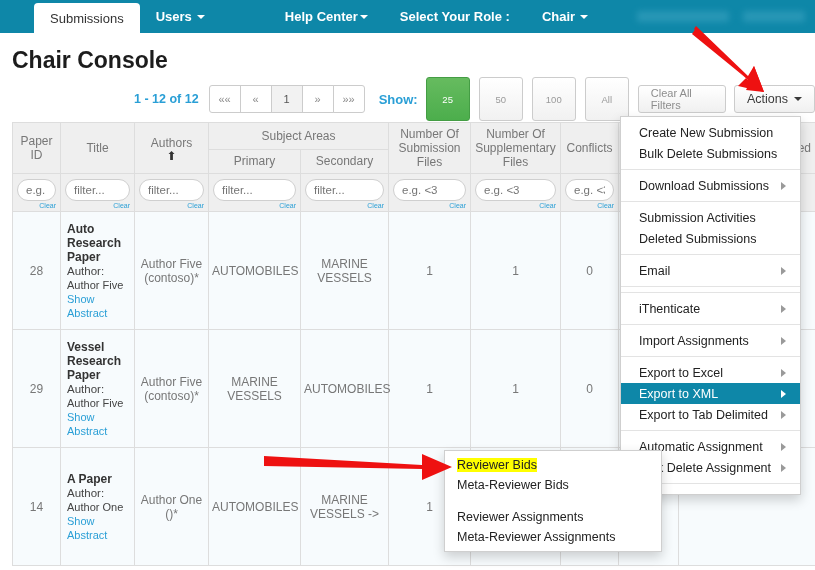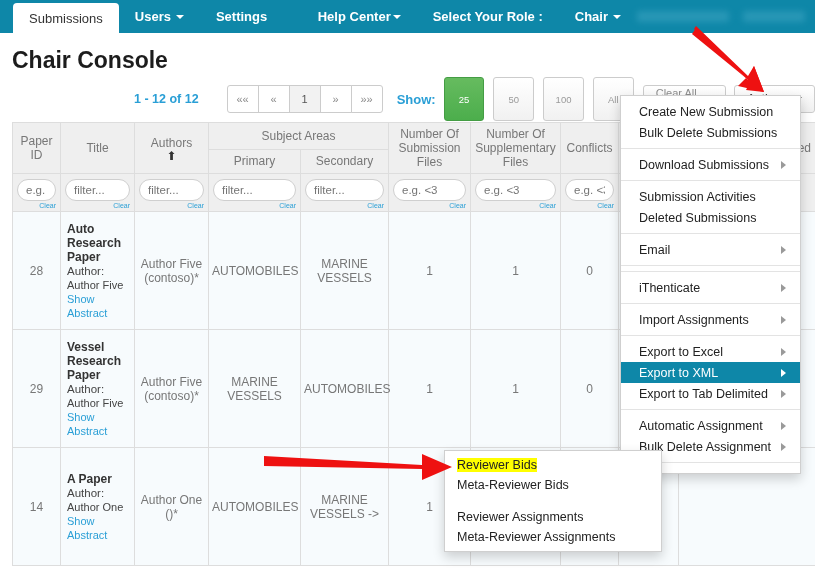--- a/index.html
+++ b/index.html
@@ -74,21 +74,21 @@
     align-items: center;
     margin-top: 10px;
     padding-left: 134px;
     height: 30px;
     position: relative;
   }
   .result-count {
     color: #2a9fd6;
     font-size: 12.5px;
     font-weight: bold;
-    margin-right: 28px;
+    margin-right: 10px;
     white-space: nowrap;
   }
   .pager { display: flex; }
   .pager .pg {
     min-width: 32px; height: 28px;
     border: 1px solid #cccccc;
     background: #ffffff;
     color: #8a8a8a;
     font-size: 11px;
     display: flex; align-items: center; justify-content: center;
@@ -181,21 +181,21 @@
   .t-authlabel { color: #444444; font-size: 11.5px; display: block; }
   .t-auth { color: #444444; font-size: 11px; display: block; }
   .t-link { color: #2a9fd6; font-size: 11px; display: block; cursor: pointer; }
   .num { color: #2a9fd6; font-size: 12.5px; }
   .subj { font-size: 11.5px; color: #707070; line-height: 14px; }
   .authors-cell { font-size: 11.5px; color: #707070; line-height: 14px; }
 
   
   .dropdown {
     position: absolute;
-    left: 620px; top: 95px;
+    left: 620px; top: 116px;
     width: 181px;
     background: #ffffff;
     border: 1px solid #cfcfcf;
     box-shadow: 0 5px 11px rgba(0,0,0,.18);
     z-index: 40;
     padding: 5px 0;
   }
   .mi {
     display: flex; align-items: center;
     padding: 2px 14px 2px 18px;
@@ -244,23 +244,20 @@
 <body>
 
 <div class="navbar">
   <div class="nav-spacer-sm"></div>
   <div class="nav-tab active">
     <span>Submissions</span>
   </div>
   <div class="nav-tab">
     <span>Users</span>
     <span class="caret"></span>
-  </div>
-  <div class="nav-tab">
-    <span>Settings</span>
   </div>
   <div style="width:48px"></div>
   <div class="nav-tab">
     <span>Help Center</span>
     <span class="caret" style="margin-left:2px"></span>
   </div>
   <div class="nav-tab">
     <span>Select Your Role :</span>
   </div>
   <div class="nav-tab">

